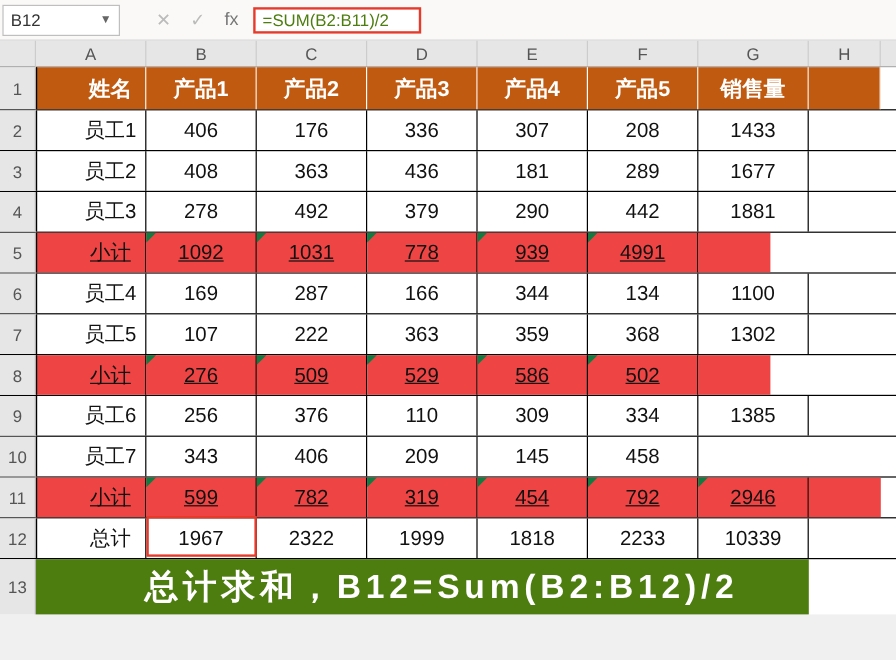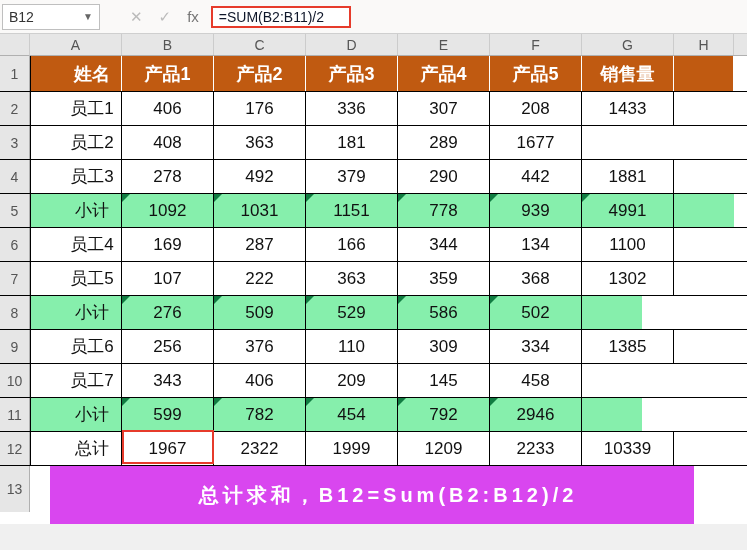--- a/index.html
+++ b/index.html
@@ -49,21 +49,21 @@
     flex: 1;
     position: relative;
     height: 26px;
     display: flex;
     align-items: center;
   }
   .formula-highlight {
     border: 2px solid #e63b2b;
     padding: 1px 25px 1px 6px;
     font-size: 14px;
-    color: #0f172a;
+    color: #4d7c0f;
     background: #fff;
     min-width: 130px;
   }
   .sheet-area {
     position: relative;
     background: #fff;
   }
   .corner {
     position: absolute;
     left: 0; top: 0;
@@ -121,34 +121,33 @@
   .row.header .cell {
     background: #c05a11;
     color: #fff;
     font-weight: bold;
     font-size: 18px;
     border-right: 1px solid #fff;
   }
   .row.header .cell:first-of-type { border-left: none; }
   .row.data  { height: 34px; }
   .row.header{ height: 36px; }
-  .row.subtotal .cell { background: #86efac; }
+  .row.subtotal .cell { background: #ef4444; text-decoration: underline; }
   .row.footer-band {
     border: none;
-    gap: 20px;
   }
   .row.footer-band .cell.band {
-    background: #d946ef;
+    background: #4d7c0f;
     color: #fff;
-    font-size: 20px;
+    font-size: 28px;
     font-weight: bold;
     letter-spacing: 4px;
     border: none;
     justify-content: center;
-    height: 58px;
+    height: 46px;
   }
   .c-left-border { border-left: 1px solid #000; padding-left: 32px; }
   .mark::before {
     content: "";
     position: absolute;
     top: 0; left: 0;
     border-top: 8px solid #107c41;
     border-right: 8px solid transparent;
   }
   .sel-outline {
@@ -212,20 +211,21 @@
         <div class="cell c-E">307</div>
         <div class="cell c-F">208</div>
         <div class="cell c-G">1433</div>
         <div class="cell c-H empty-col"></div>
       </div>
       <div class="row data">
         <div class="row-head">3</div>
         <div class="cell c-A c-left-border">员工2</div>
         <div class="cell c-B">408</div>
         <div class="cell c-C">363</div>
+        <div class="cell c-D">436</div>
         <div class="cell c-E">181</div>
         <div class="cell c-F">289</div>
         <div class="cell c-G">1677</div>
         <div class="cell c-H empty-col"></div>
       </div>
       <div class="row data">
         <div class="row-head">4</div>
         <div class="cell c-A c-left-border">员工3</div>
         <div class="cell c-B">278</div>
         <div class="cell c-C">492</div>
@@ -233,21 +233,20 @@
         <div class="cell c-E">290</div>
         <div class="cell c-F">442</div>
         <div class="cell c-G">1881</div>
         <div class="cell c-H empty-col"></div>
       </div>
       <div class="row data subtotal">
         <div class="row-head">5</div>
         <div class="cell c-A c-left-border">小计</div>
         <div class="cell c-B mark">1092</div>
         <div class="cell c-C mark">1031</div>
-        <div class="cell c-D mark">1151</div>
         <div class="cell c-E mark">778</div>
         <div class="cell c-F mark">939</div>
         <div class="cell c-G mark">4991</div>
         <div class="cell c-H empty-col"></div>
       </div>
       <div class="row data">
         <div class="row-head">6</div>
         <div class="cell c-A c-left-border">员工4</div>
         <div class="cell c-B">169</div>
         <div class="cell c-C">287</div>
@@ -297,32 +296,33 @@
         <div class="cell c-D">209</div>
         <div class="cell c-E">145</div>
         <div class="cell c-F">458</div>
         <div class="cell c-H empty-col"></div>
       </div>
       <div class="row data subtotal">
         <div class="row-head">11</div>
         <div class="cell c-A c-left-border">小计</div>
         <div class="cell c-B mark">599</div>
         <div class="cell c-C mark">782</div>
+        <div class="cell c-D mark">319</div>
         <div class="cell c-E mark">454</div>
         <div class="cell c-F mark">792</div>
         <div class="cell c-G mark">2946</div>
         <div class="cell c-H empty-col"></div>
       </div>
       <div class="row data">
         <div class="row-head">12</div>
         <div class="cell c-A c-left-border">总计</div>
         <div class="cell c-B">1967</div>
         <div class="cell c-C">2322</div>
         <div class="cell c-D">1999</div>
-        <div class="cell c-E">1209</div>
+        <div class="cell c-E">1818</div>
         <div class="cell c-F">2233</div>
         <div class="cell c-G">10339</div>
         <div class="cell c-H empty-col"></div>
       </div>
       <div class="row footer-band">
         <div class="row-head" style="height:46px">13</div>
         <div class="cell band c-left-border" style="width:644px">总计求和，B12=Sum(B2:B12)/2</div>
       </div>
     </div>
 

